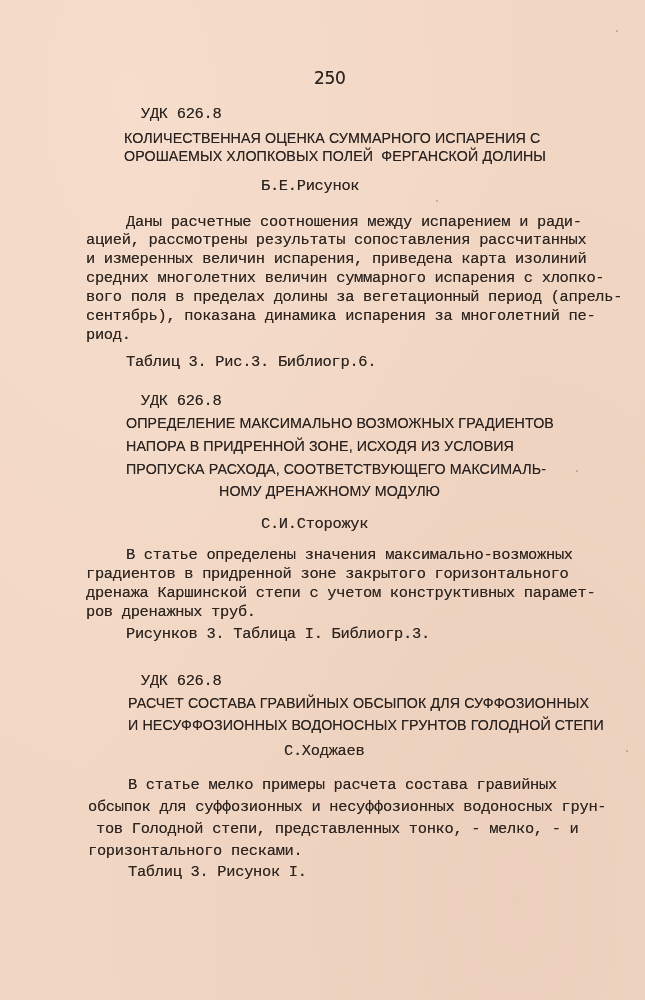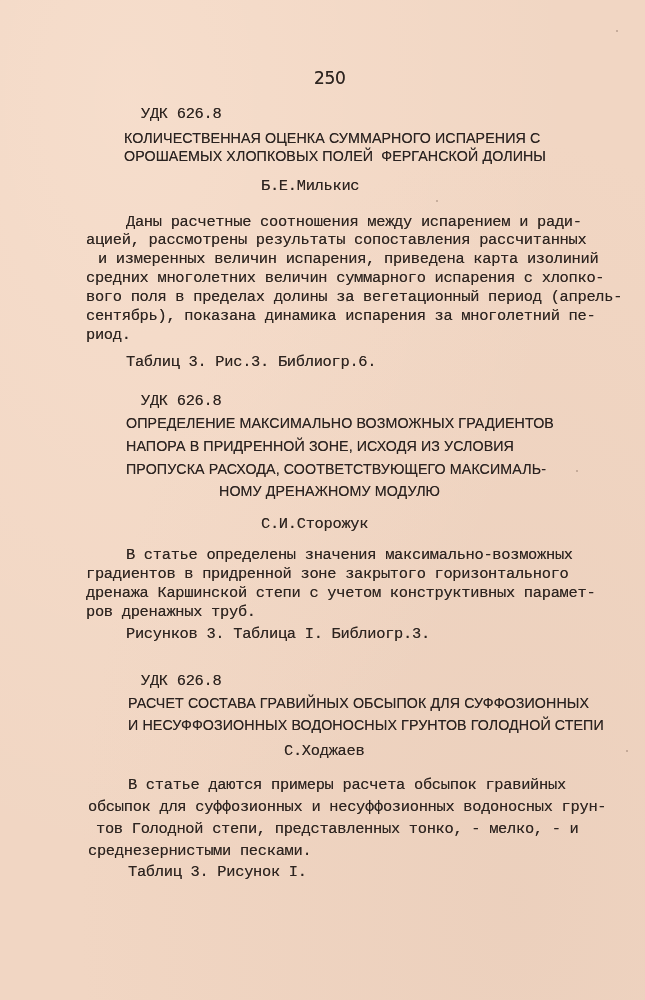--- a/index.html
+++ b/index.html
@@ -58,25 +58,25 @@
 <body>
 
 <div class="page">
 
   <div class="line pnum" style="left:298px; top:68px;">250</div>
 
   <div>
     <div class="line" style="left:125px; top:104px;">УДК 626.8</div>
     <div class="line caps" style="left:108px; top:128px;">КОЛИЧЕСТВЕННАЯ ОЦЕНКА СУММАРНОГО ИСПАРЕНИЯ С</div>
     <div class="line caps" style="left:108px; top:146px;">ОРОШАЕМЫХ ХЛОПКОВЫХ ПОЛЕЙ  ФЕРГАНСКОЙ ДОЛИНЫ</div>
-    <div class="line" style="left:245px; top:176px;">Б.Е.Милькис</div>
+    <div class="line" style="left:245px; top:176px;">Б.Е.Рисунок</div>
 
     <div class="line" style="left:110px; top:212px;">Даны расчетные соотношения между испарением и ради-</div>
     <div class="line" style="left:70px; top:230px;text-align:right;">ацией, рассмотрены результаты сопоставления рассчитанных</div>
-    <div class="line" style="left:70px; top:249px;margin-left:12px;">и измеренных величин испарения, приведена карта изолиний</div>
+    <div class="line" style="left:70px; top:249px;">и измеренных величин испарения, приведена карта изолиний</div>
     <div class="line" style="left:70px; top:268px;">средних многолетних величин суммарного испарения с хлопко-</div>
     <div class="line" style="left:70px; top:287px;">вого поля в пределах долины за вегетационный период (апрель-</div>
     <div class="line" style="left:70px; top:306px;">сентябрь), показана динамика испарения за многолетний пе-</div>
     <div class="line" style="left:70px; top:325px;">риод.</div>
     <div class="line" style="left:110px; top:352px;">Таблиц 3. Рис.3. Библиогр.6.</div>
   </div>
 
   <div>
     <div class="line" style="left:125px; top:391px;">УДК 626.8</div>
     <div class="line caps" style="left:110px; top:413px;">ОПРЕДЕЛЕНИЕ МАКСИМАЛЬНО ВОЗМОЖНЫХ ГРАДИЕНТОВ</div>
@@ -91,24 +91,24 @@
     <div class="line" style="left:70px; top:602px;">ров дренажных труб.</div>
     <div class="line" style="left:110px; top:624px;">Рисунков 3. Таблица I. Библиогр.3.</div>
   </div>
 
   <div>
     <div class="line" style="left:125px; top:671px;">УДК 626.8</div>
     <div class="line caps" style="left:112px; top:693px;">РАСЧЕТ СОСТАВА ГРАВИЙНЫХ ОБСЫПОК ДЛЯ СУФФОЗИОННЫХ</div>
     <div class="line caps" style="left:112px; top:715px;">И НЕСУФФОЗИОННЫХ ВОДОНОСНЫХ ГРУНТОВ ГОЛОДНОЙ СТЕПИ</div>
     <div class="line" style="left:252px; top:741px;margin-left:16px;">С.Ходжаев</div>
 
-    <div class="line" style="left:112px; top:775px;">В статье даются примеры расчета обсыпок гравийных</div>
+    <div class="line" style="left:112px; top:775px;">В статье мелко примеры расчета состава гравийных</div>
     <div class="line" style="left:72px; top:797px;">обсыпок для суффозионных и несуффозионных водоносных грун-</div>
     <div class="line" style="left:72px; top:819px;margin-left:8px;">тов Голодной степи, представленных тонко, - мелко, - и</div>
-    <div class="line" style="left:72px; top:841px;">среднезернистыми песками.</div>
+    <div class="line" style="left:72px; top:841px;">горизонтального песками.</div>
     <div class="line" style="left:112px; top:862px;">Таблиц 3. Рисунок I.</div>
   </div>
 
   <div class="speck" style="left:600px; top:30px;"></div>
   <div class="speck" style="left:560px; top:470px;"></div>
   <div class="speck" style="left:420px; top:200px;"></div>
   <div class="speck" style="left:610px; top:750px;"></div>
   <div class="speck" style="left:330px; top:300px;"></div>
 </div>
 

